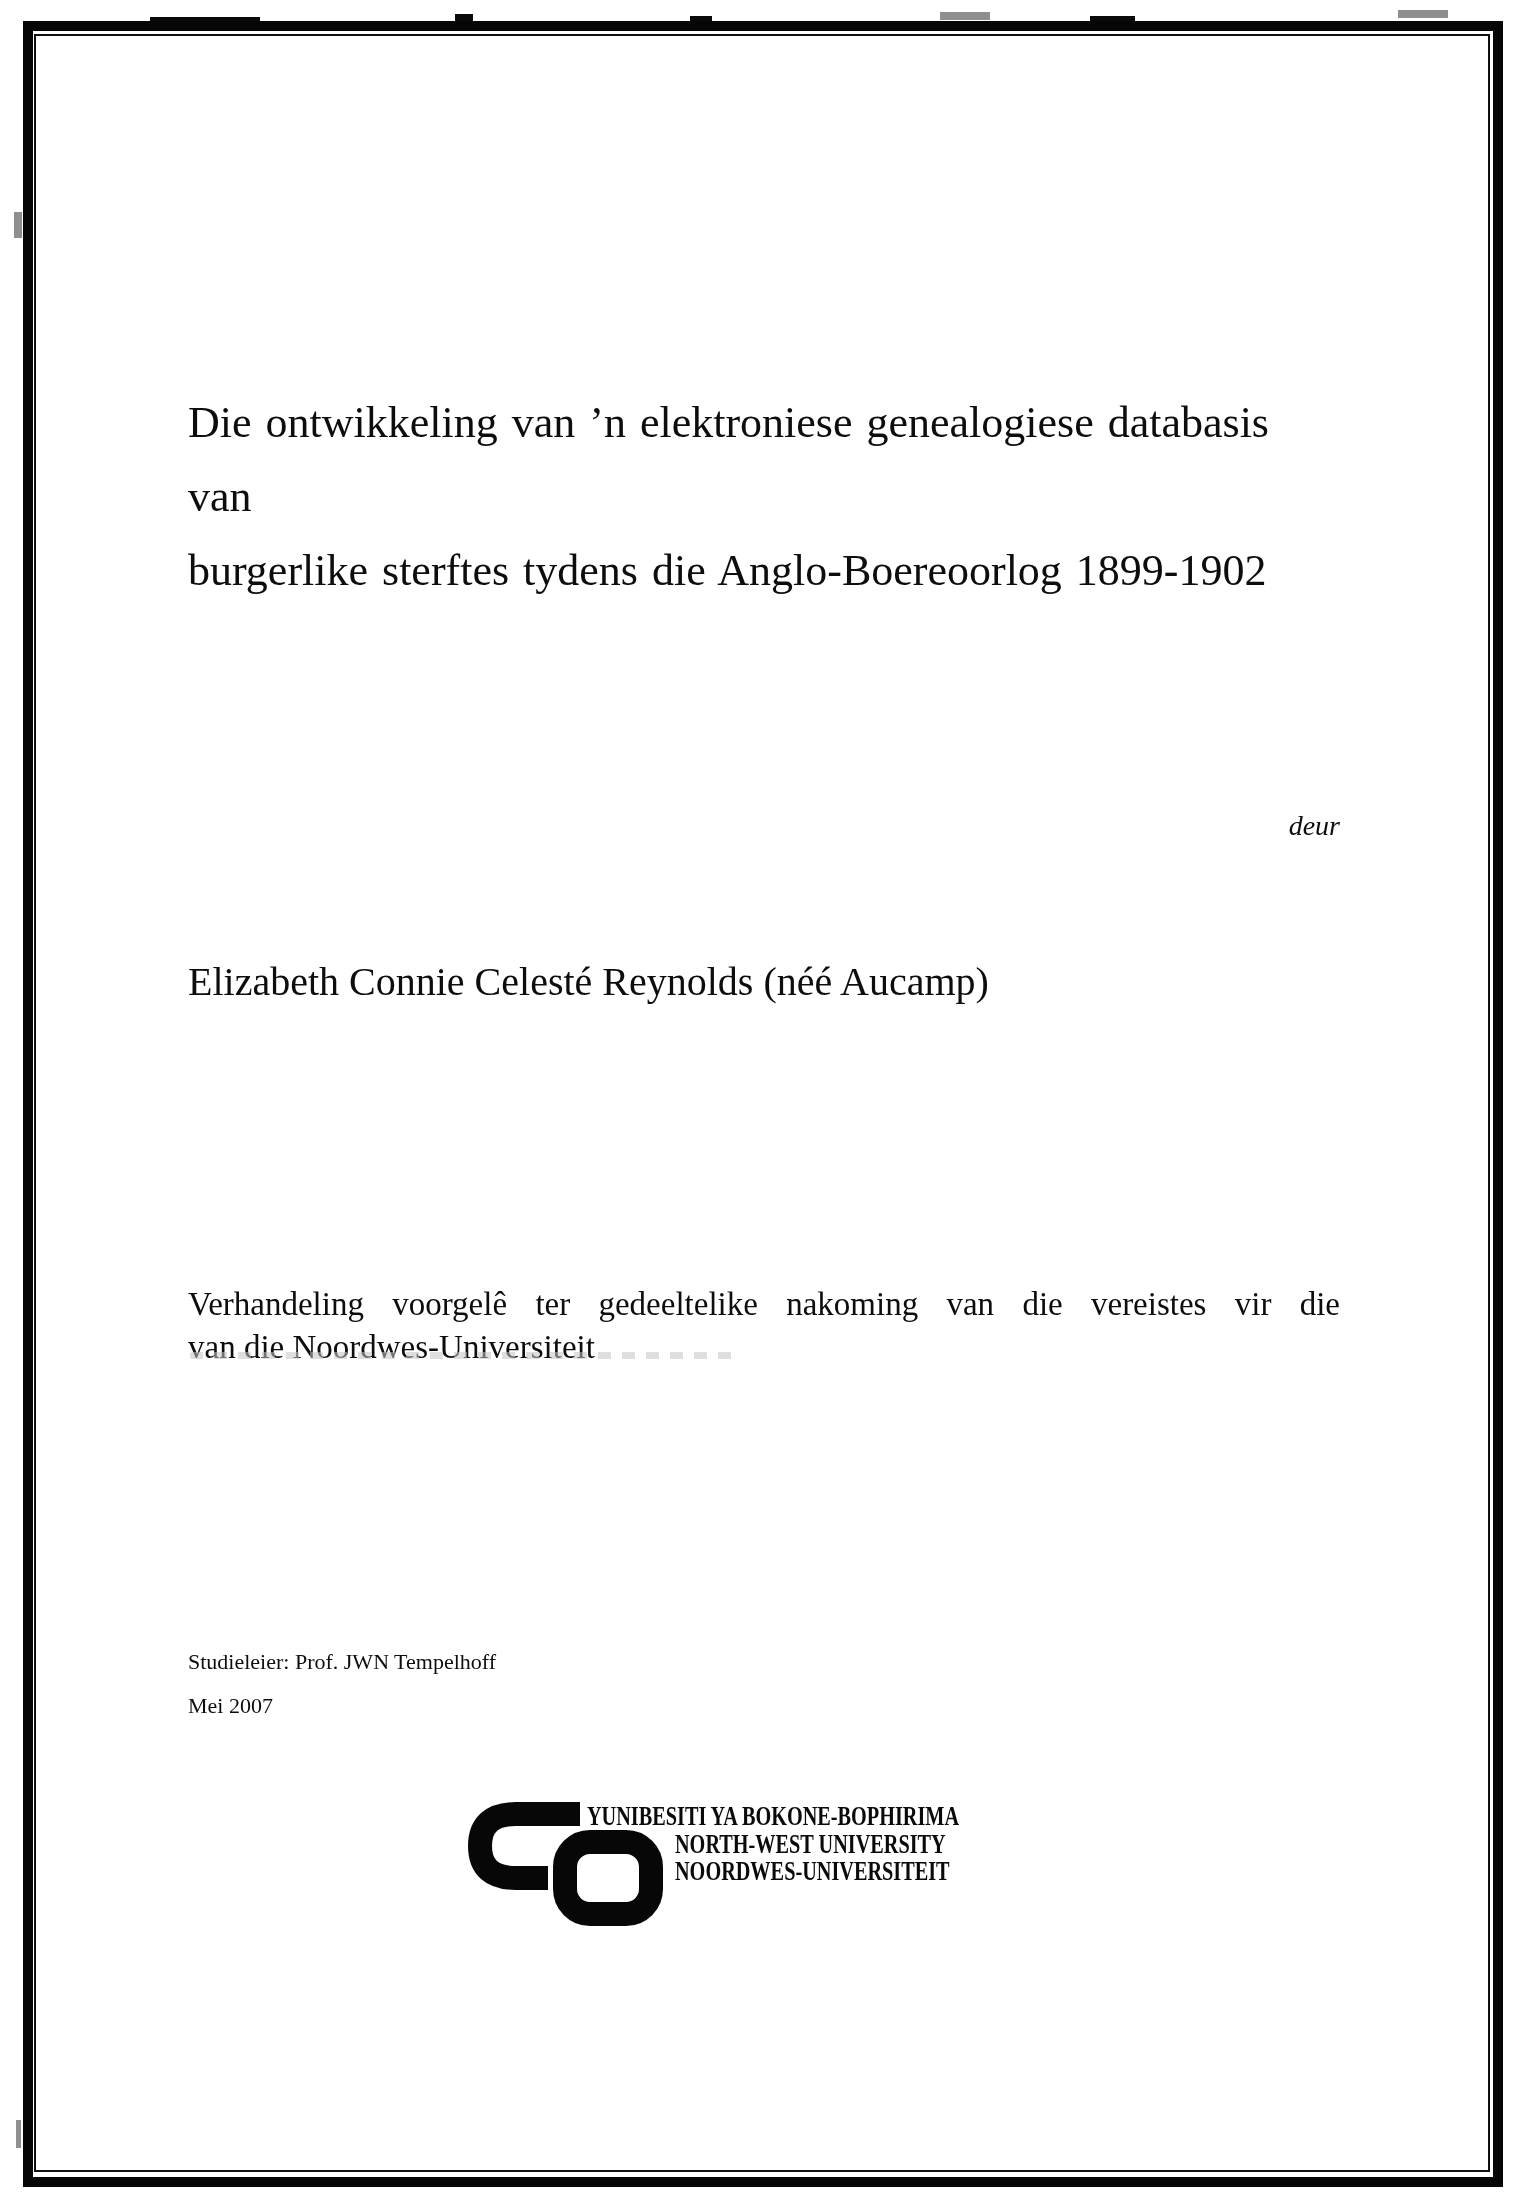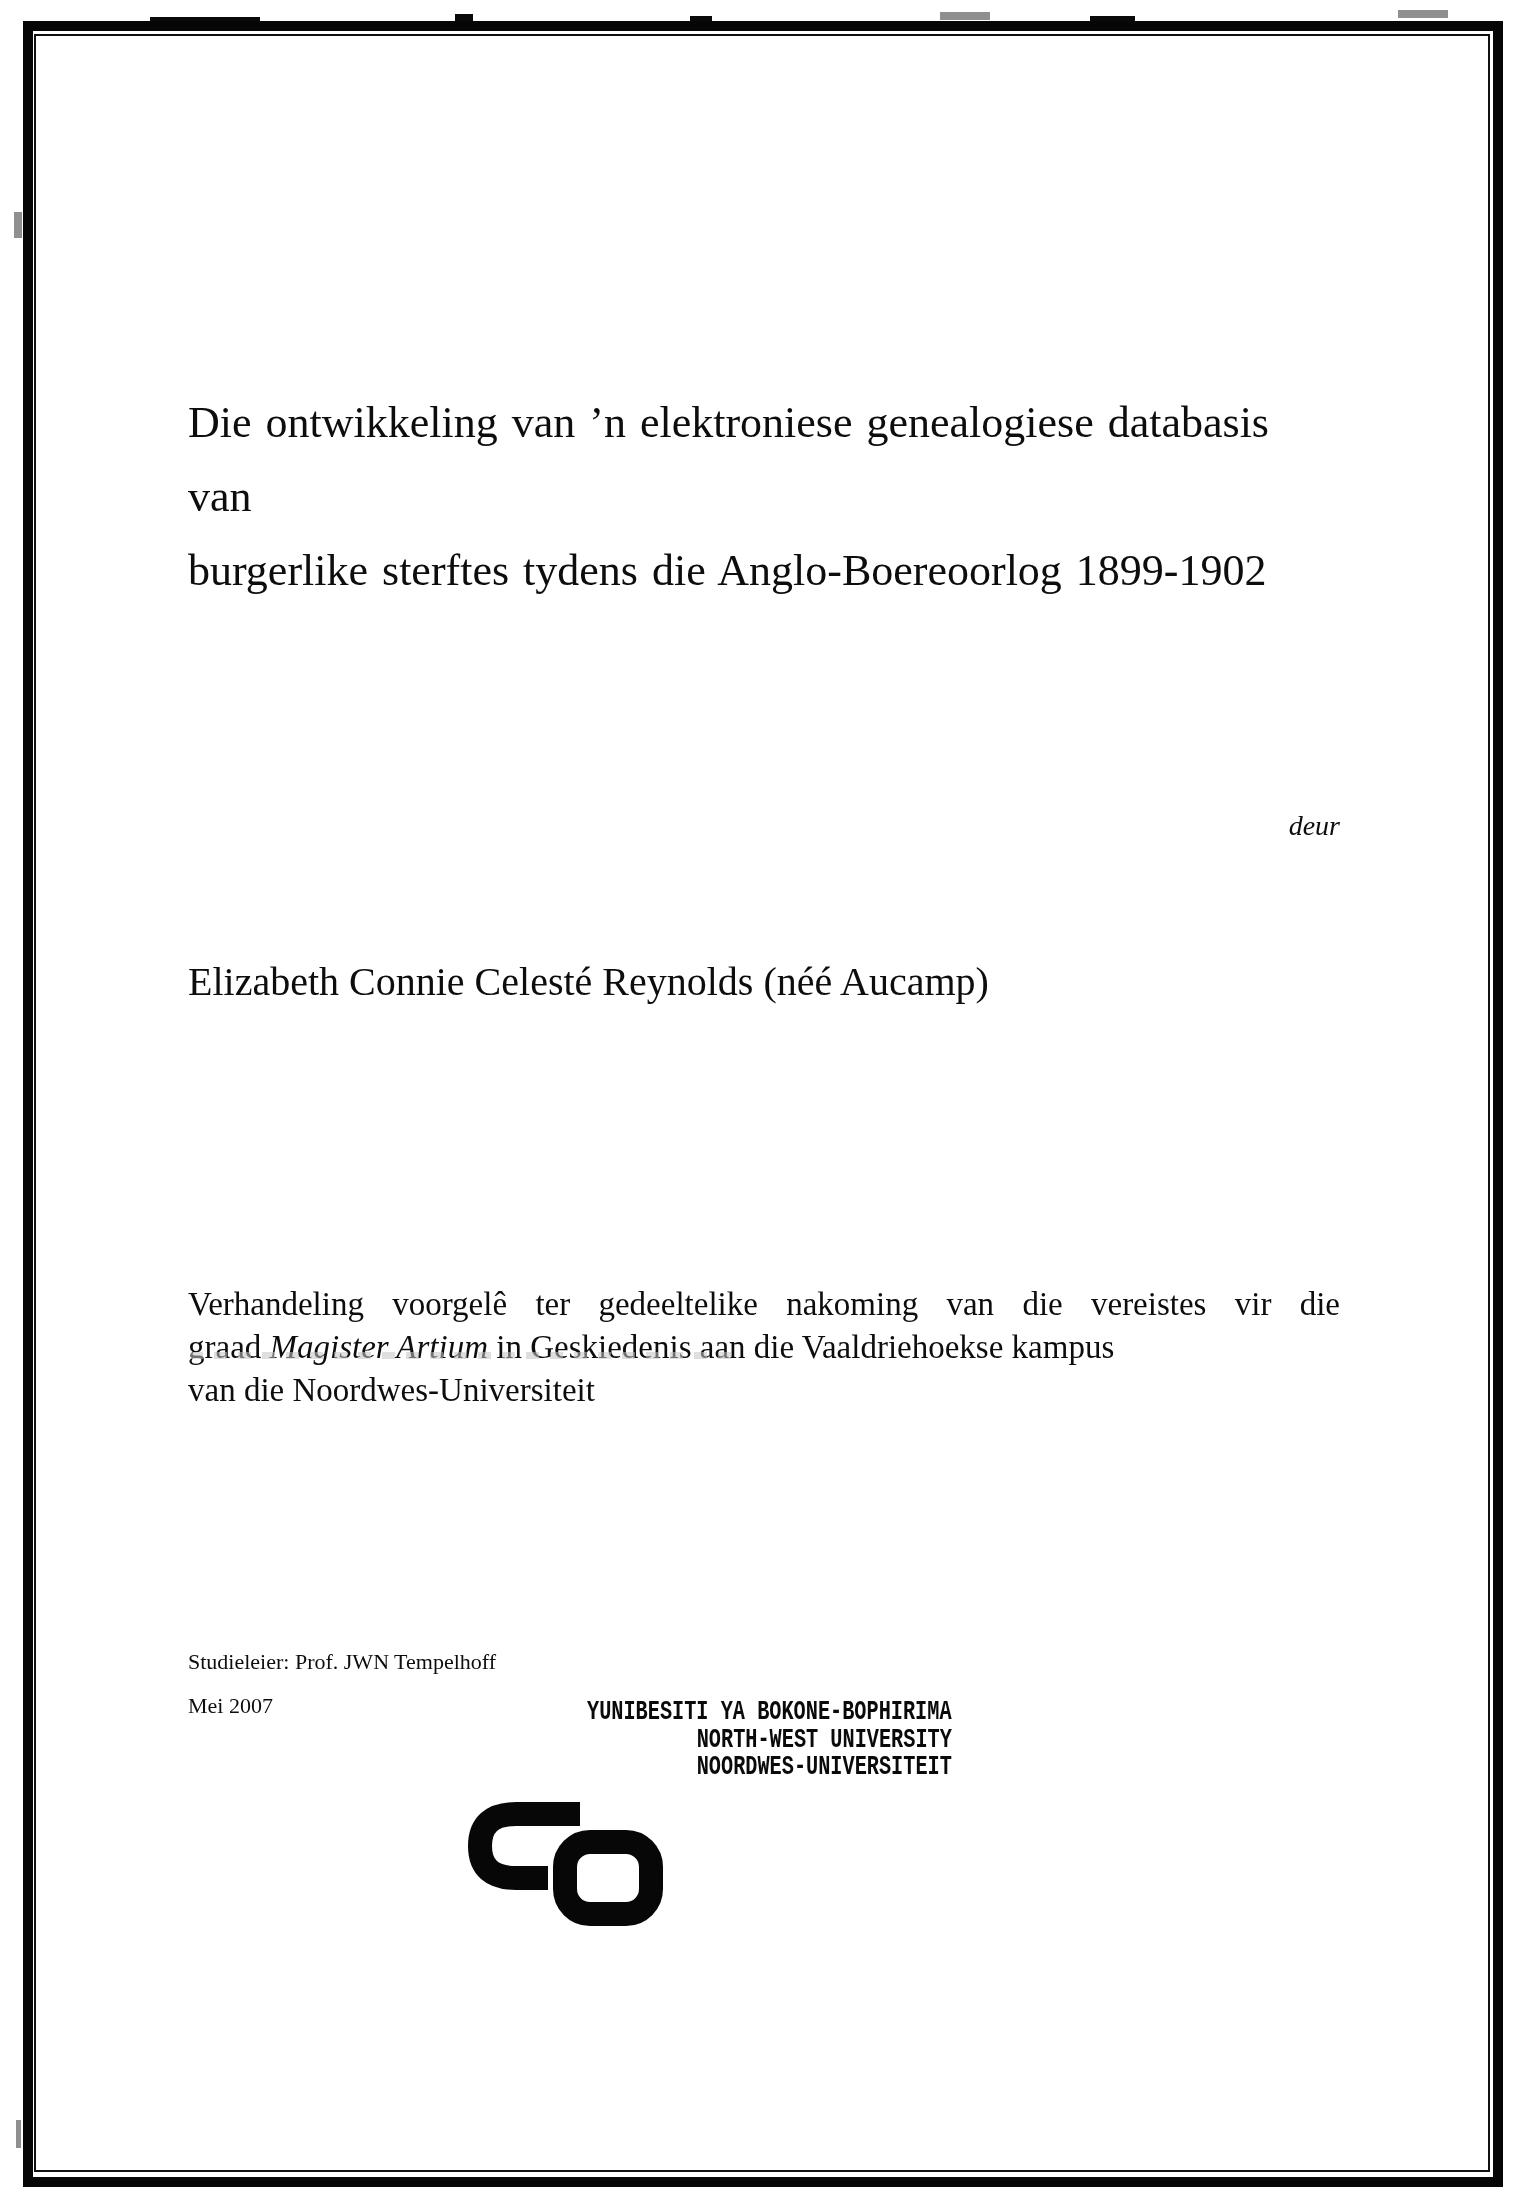--- a/index.html
+++ b/index.html
@@ -30,25 +30,24 @@
   .content{position:absolute;left:188px;width:1152px;}
   .title-block{top:386px;text-align:left;font-size:44px;line-height:74px;word-spacing:3px;}
   .byline{top:808px;text-align:right;font-size:28px;line-height:36px;font-style:italic;}
   .author{top:962px;text-align:left;font-size:40px;line-height:40px;}
   .statement{top:1283px;font-size:33px;line-height:43px;}
   .statement .just{text-align:justify;text-align-last:justify;}
   .supervisor-block{top:1640px;font-size:22px;line-height:44px;}
   
   .logo-mark{position:absolute;left:464px;top:1796px;width:201px;height:133px;}
   .logo-text{
-    position:absolute;left:587px;top:1699px;
-    font-family:Liberation Mono, monospace;
+    position:absolute;left:587px;top:1803px;
+    font-family:Liberation Serif, serif;
     font-weight:700;font-size:27px;line-height:27.5px;color:#0a0a0a;
     white-space:nowrap;
-    text-align:center;
   }
   .logo-text .lline{transform:scaleX(0.75);transform-origin:left center;}
   .logo-text .indent{margin-left:88px;}
 </style>
 </head>
 <body>
 
 <div class="artifact" style="left:150px;top:17px;width:110px;height:6px;"></div>
 <div class="artifact" style="left:455px;top:14px;width:18px;height:8px;"></div>
 <div class="artifact" style="left:690px;top:16px;width:22px;height:7px;"></div>
@@ -65,21 +64,20 @@
   <div>Die ontwikkeling van ’n elektroniese genealogiese databasis van</div>
   <div>burgerlike sterftes tydens die Anglo-Boereoorlog 1899-1902</div>
 </div>
 
 <div class="content byline">deur</div>
 
 <div class="content author">Elizabeth Connie Celesté Reynolds (néé Aucamp)</div>
 
 <div class="content statement">
   <div class="just">Verhandeling voorgelê ter gedeeltelike nakoming van die vereistes vir die</div>
-  <div><span>graad</span> <i>Magister Artium</i> <span>in Geskiedenis aan die Vaaldriehoekse kampus</span></div>
   <div>van die Noordwes-Universiteit</div>
 </div>
 
 <div class="bleed"></div>
 
 <div class="content supervisor-block">
   <div>Studieleier: Prof. JWN Tempelhoff</div>
   <div>Mei 2007</div>
 </div>
 

